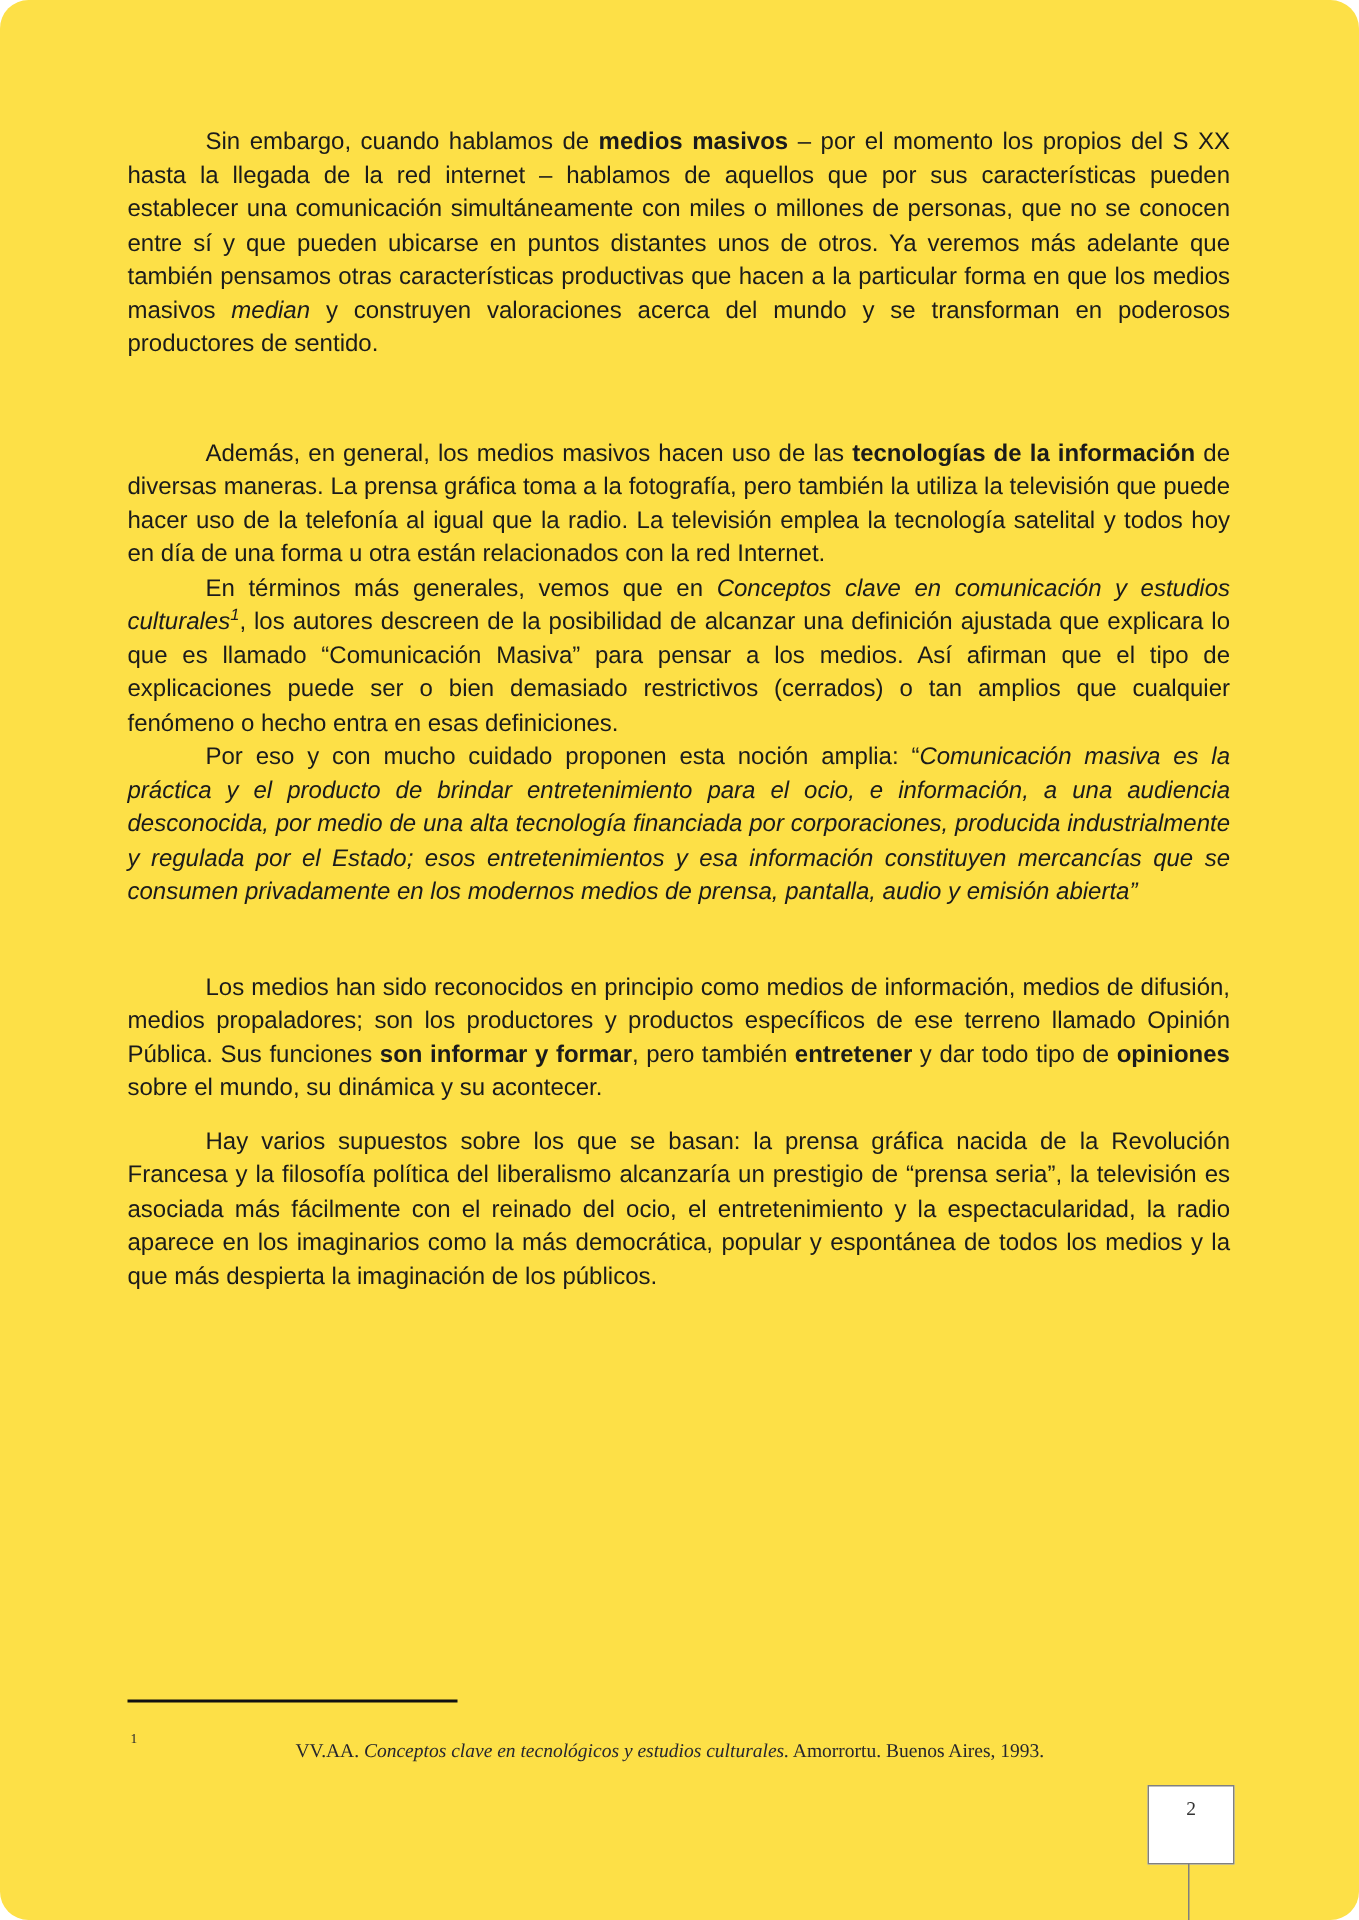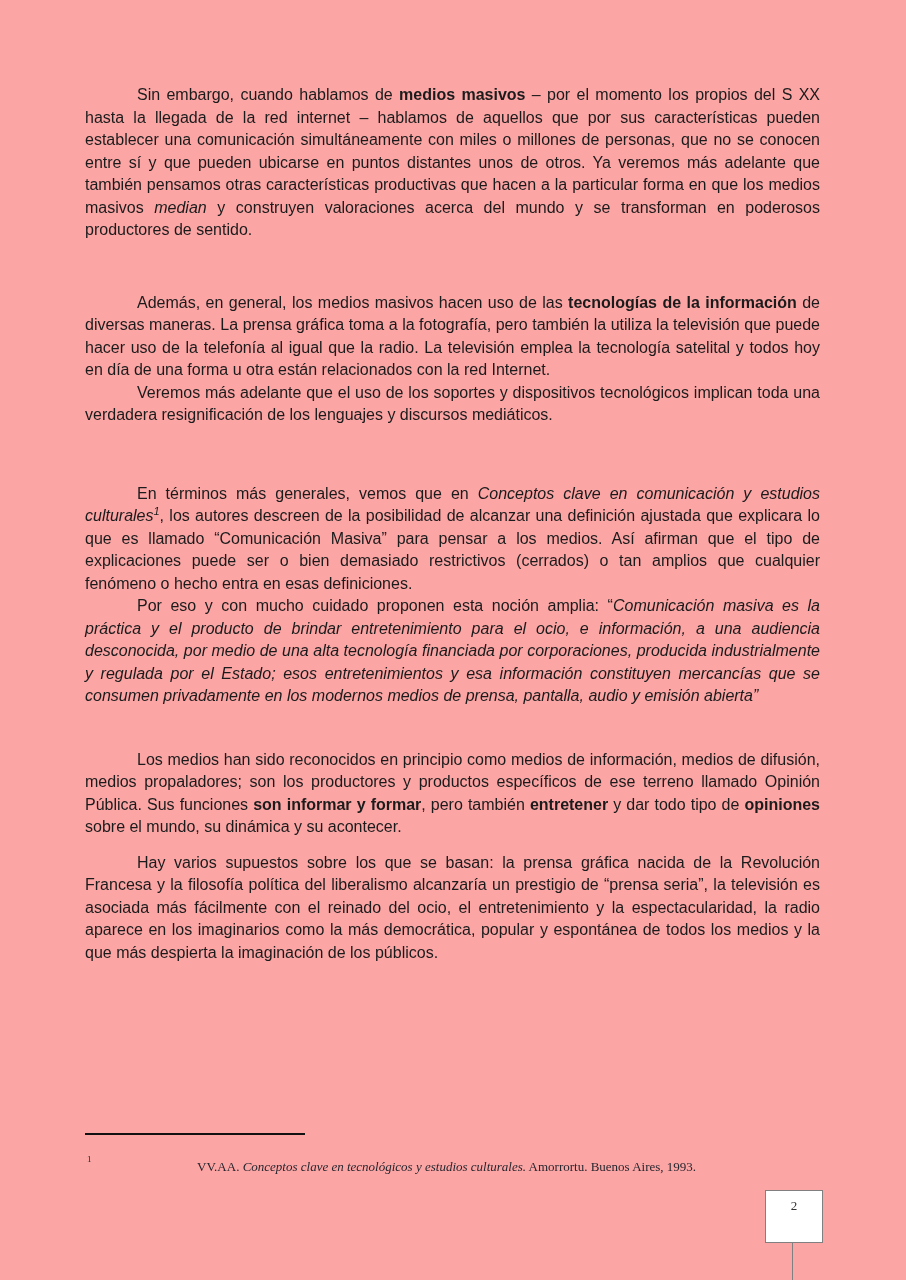--- a/index.html
+++ b/index.html
@@ -4,22 +4,23 @@
 <style>
   html, body {
     margin: 0;
     padding: 0;
     background: #ffffff;
   }
   .page {
     position: relative;
     width: 906px;
     height: 1280px;
-    background: #fca5a5;
+    background: #fde047;
     overflow: hidden;
+    border-radius: 19px;
   }
   .content {
     position: absolute;
     left: 85px;
     top: 84px;
     width: 735px;
   }
   .para {
     margin: 0;
     font-family: "Liberation Sans", "DejaVu Sans", sans-serif;
@@ -103,21 +104,20 @@
   }
 </style>
 </head>
 <body>
 
 <div class="page">
 
   <div class="content">
     <p class="para p1"><span class="run-n">Sin embargo, cuando hablamos de </span><span class="run-b">medios masivos</span><span class="run-n"> – por el momento los propios del S XX hasta la llegada de la red internet – hablamos de aquellos que por sus características pueden establecer una comunicación simultáneamente con miles o millones de personas, que no se conocen entre sí y que pueden ubicarse en puntos distantes unos de otros. Ya veremos más adelante que también pensamos otras características productivas que hacen a la particular forma en que los medios masivos </span><span class="run-i">median</span><span class="run-n"> y construyen valoraciones acerca del mundo y se transforman en poderosos productores de sentido.</span></p>
     <p class="para p2"><span class="run-n">Además, en general, los medios masivos hacen uso de las </span><span class="run-b">tecnologías de la información</span><span class="run-n"> de diversas maneras. La prensa gráfica toma a la fotografía, pero también la utiliza la televisión que puede hacer uso de la telefonía al igual que la radio. La televisión emplea la tecnología satelital y todos hoy en día de una forma u otra están relacionados con la red Internet.</span></p>
-    <p class="para p3"><span class="run-n">Veremos  más adelante que el uso de los soportes y dispositivos tecnológicos implican toda una verdadera resignificación de los lenguajes y discursos mediáticos.</span></p>
     <p class="para p4"><span class="run-n">En términos más generales, vemos que en </span><span class="run-i">Conceptos clave en comunicación y estudios culturales</span><span class="run-si">1</span><span class="run-n">, los autores descreen de la posibilidad de alcanzar una definición ajustada que explicara lo que es llamado “Comunicación Masiva” para pensar  a los medios. Así afirman que el tipo de explicaciones puede ser o bien demasiado restrictivos (cerrados) o tan amplios que cualquier fenómeno o hecho entra en esas definiciones.</span></p>
     <p class="para p5"><span class="run-n">Por eso y con mucho cuidado proponen esta noción amplia: “</span><span class="run-i">Comunicación masiva es la práctica y el producto de brindar  entretenimiento para el ocio, e información, a una audiencia desconocida, por medio de una alta tecnología financiada por corporaciones, producida industrialmente y regulada por el Estado; esos entretenimientos y esa información constituyen mercancías que se consumen privadamente en los modernos medios de prensa, pantalla, audio y emisión abierta</span><span class="run-i">”</span></p>
     <p class="para p6"><span class="run-n">Los medios han sido reconocidos en principio como medios de información, medios de difusión, medios propaladores; son los productores y productos específicos de ese terreno llamado  Opinión Pública. Sus funciones </span><span class="run-b">son informar y formar</span><span class="run-n">, pero también </span><span class="run-b">entretener</span><span class="run-n"> y dar todo tipo de </span><span class="run-b">opiniones</span><span class="run-n"> sobre el mundo,  su dinámica y su acontecer.</span></p>
     <p class="para p7"><span class="run-n">Hay varios supuestos sobre los que se basan: la prensa gráfica nacida de la Revolución Francesa y la filosofía política del liberalismo alcanzaría un prestigio de “prensa seria”, la televisión es asociada más fácilmente con el reinado del ocio, el entretenimiento y la espectacularidad, la radio aparece en los imaginarios como la más democrática, popular y espontánea de todos los medios y la que más despierta la imaginación de los públicos.</span></p>
   </div>
 
   <div class="footnote-sep"></div>
 
   <div class="footnote">
     <span class="fn-marker">1</span>

